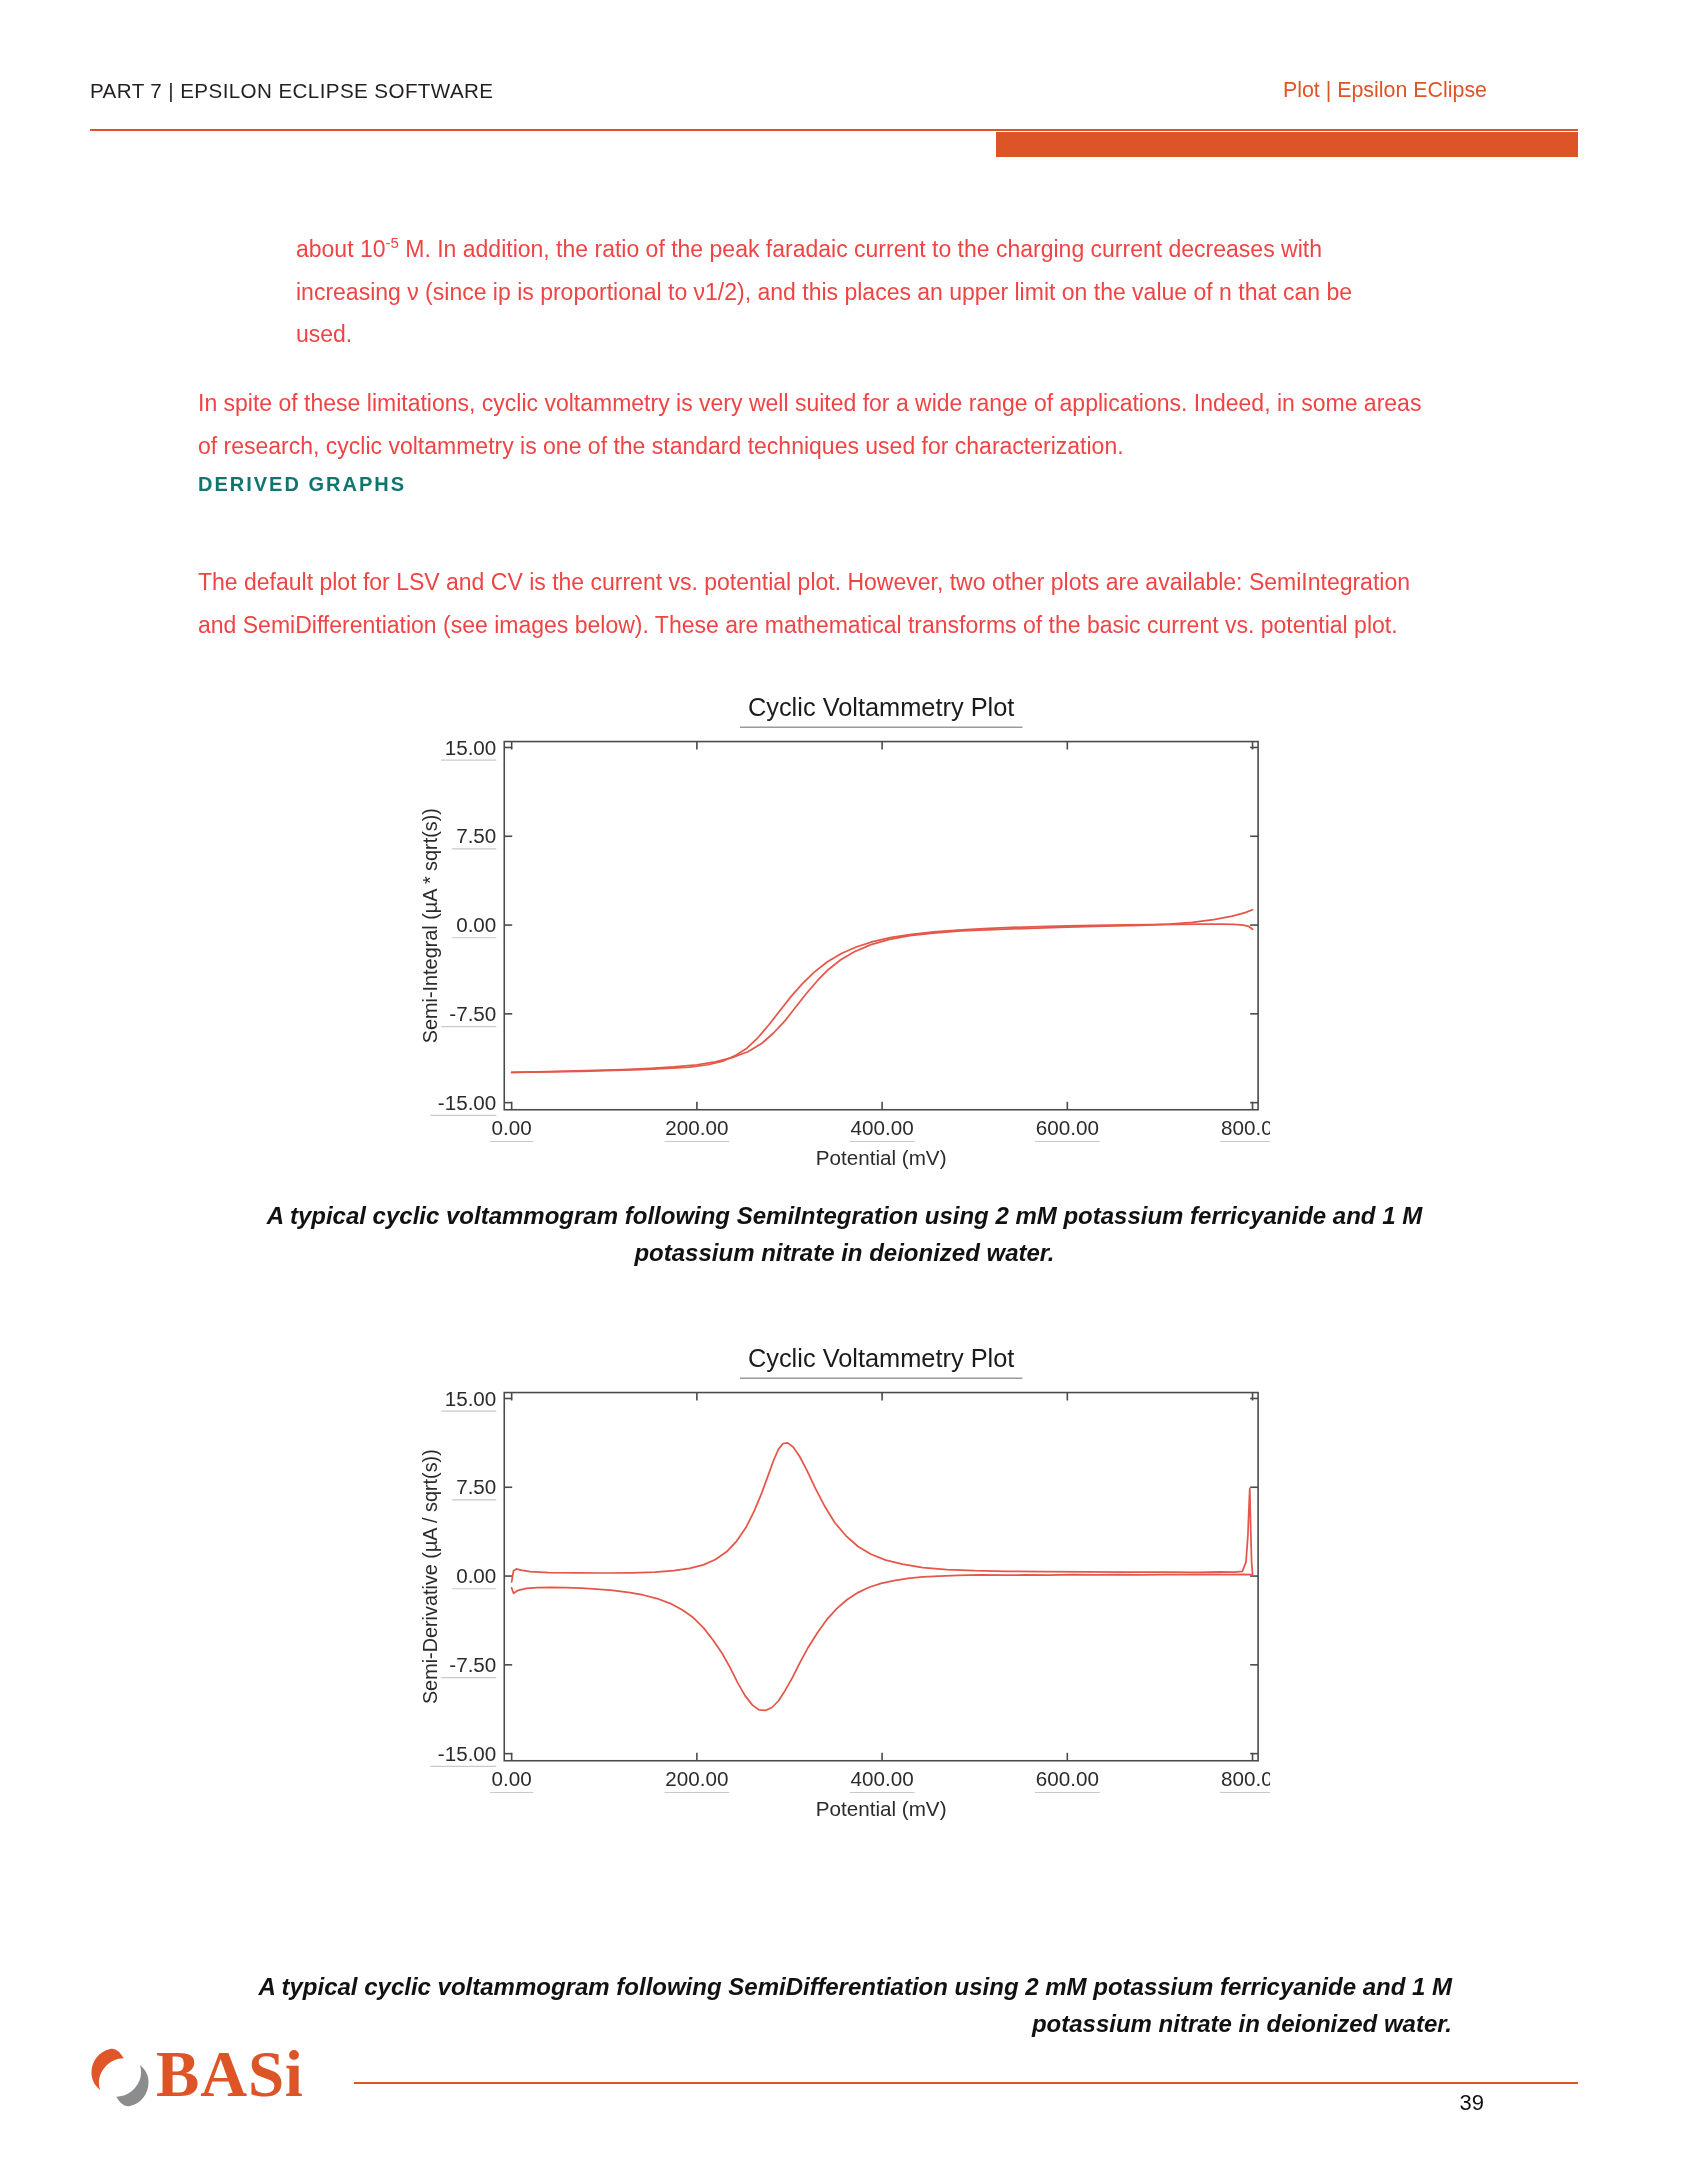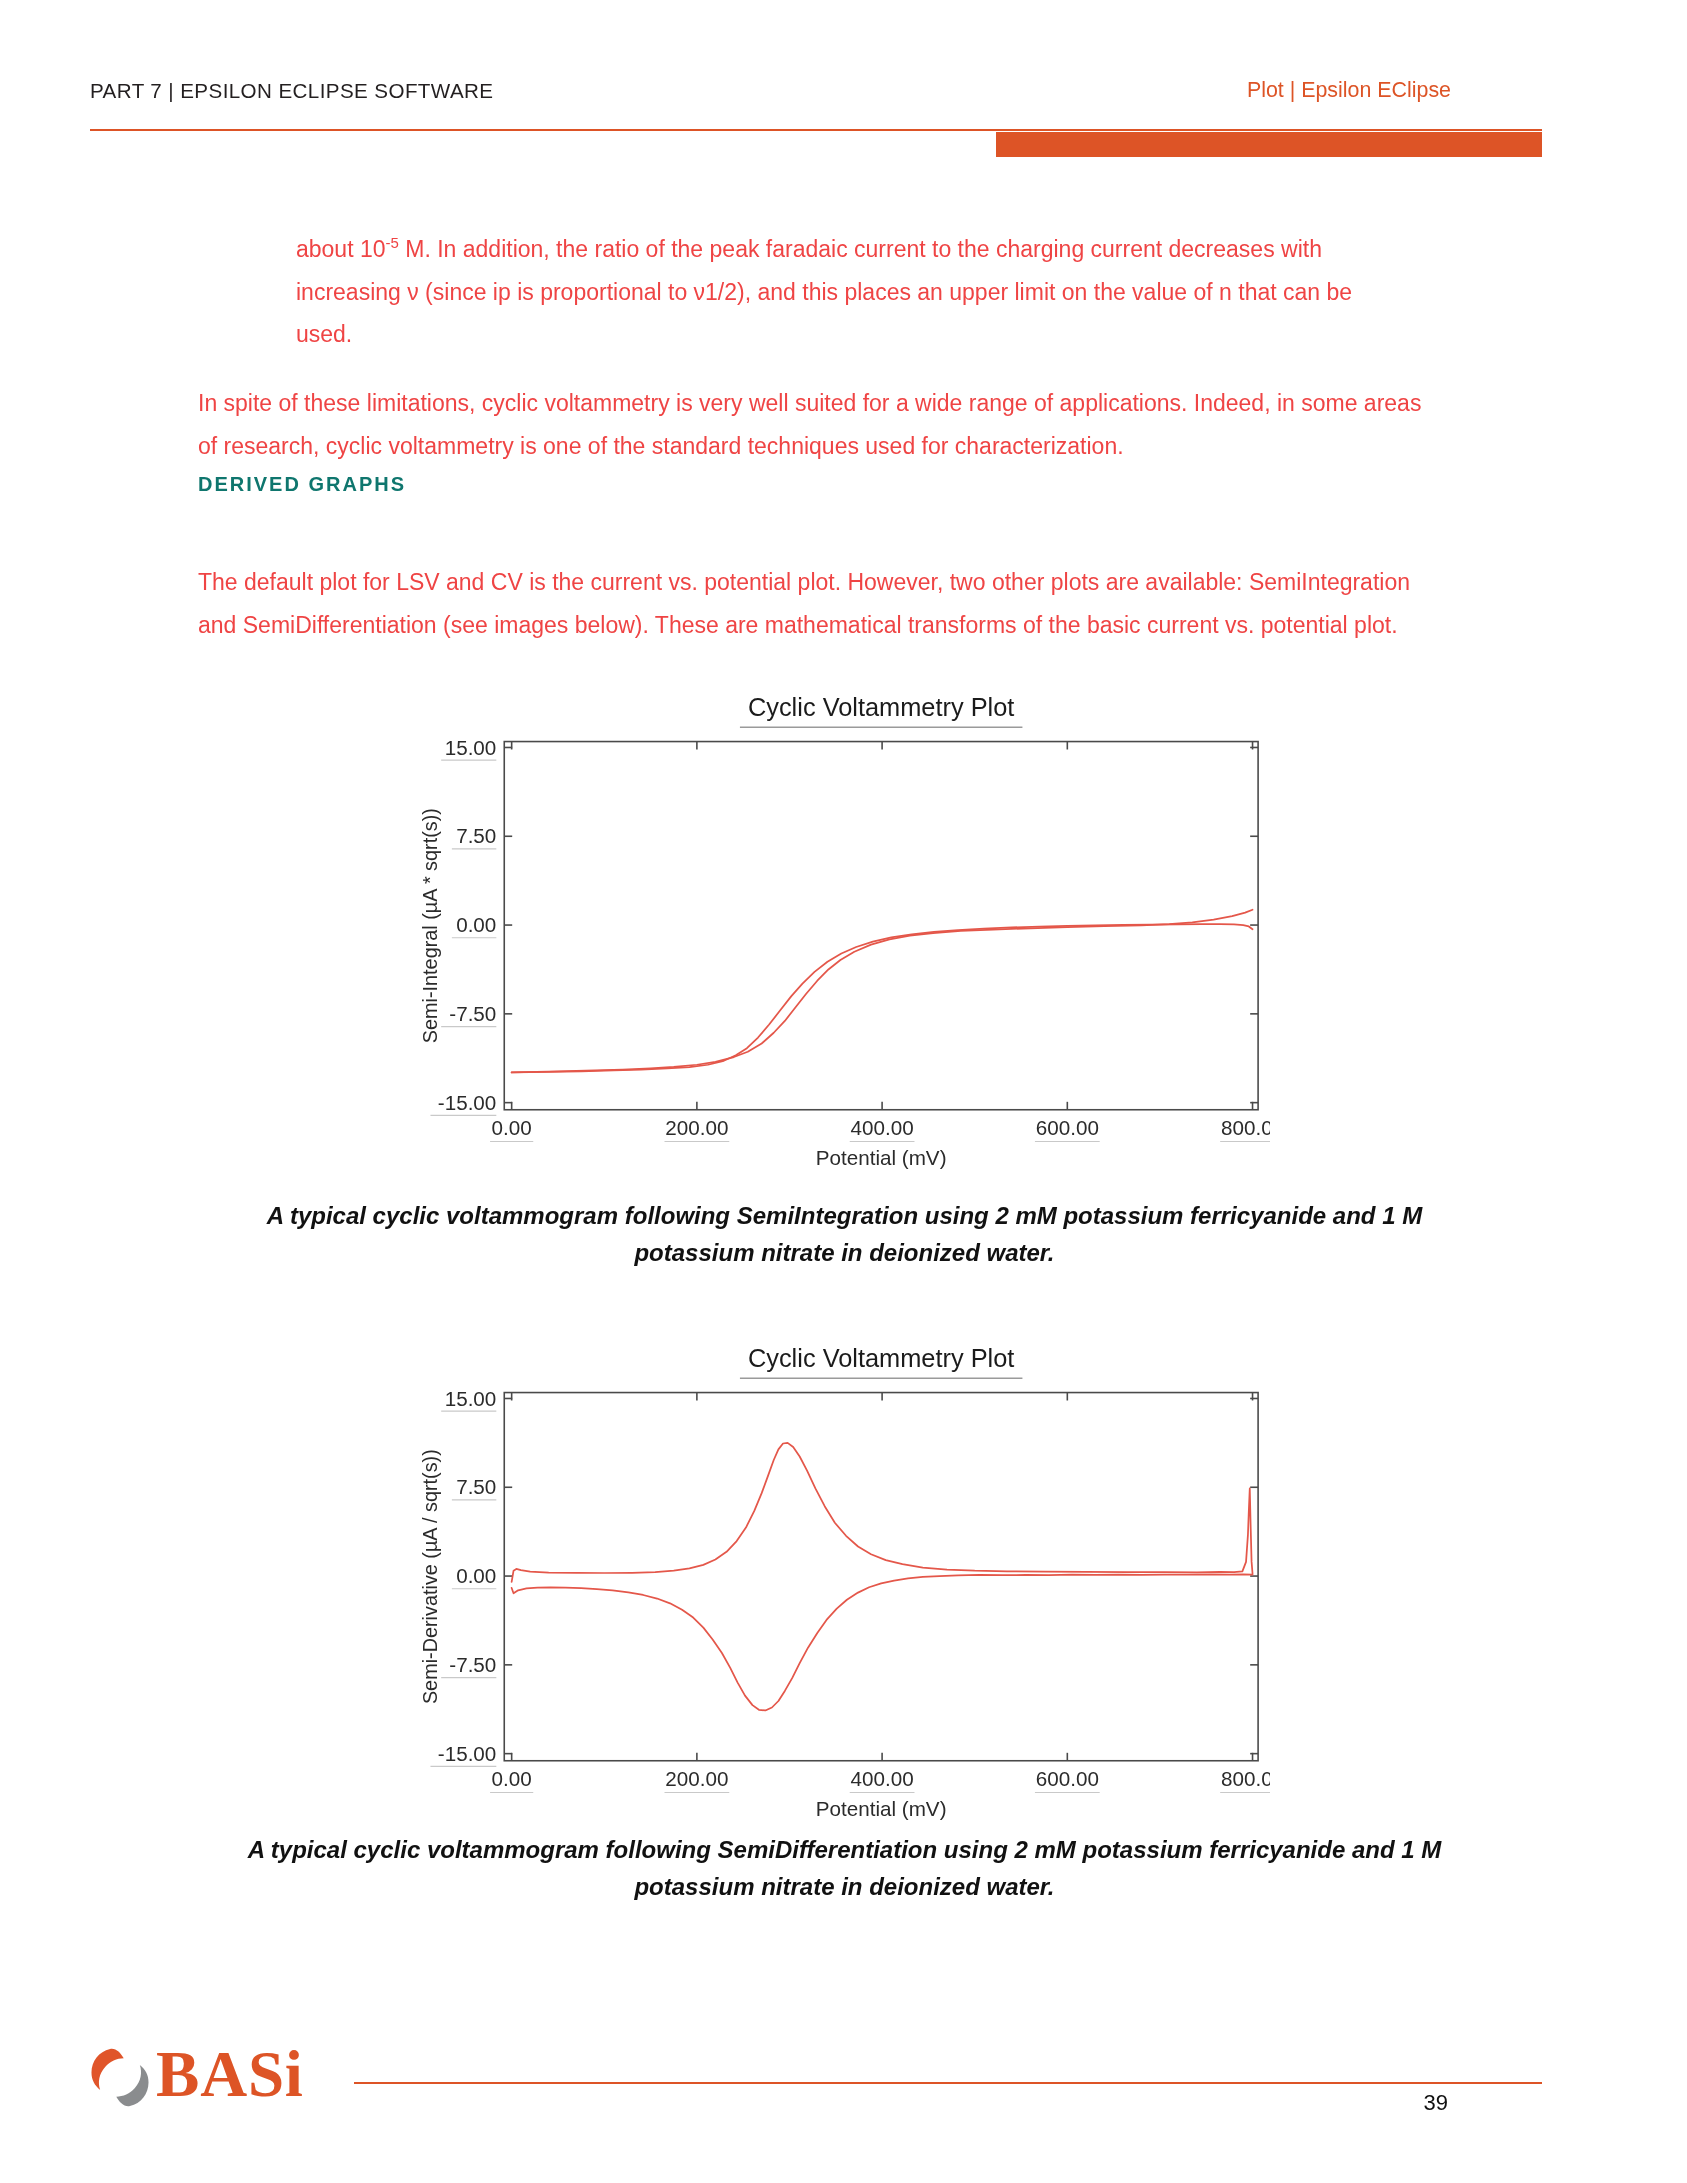--- a/index.html
+++ b/index.html
@@ -3,20 +3,21 @@
 <meta charset="utf-8">
 <style>
   html,body{margin:0;padding:0;background:#ffffff;}
   #page{
     position:relative;
     width:1542px;height:2183px;
     background:#ffffff;
     font-family:"Liberation Sans", sans-serif;
     color:#1a1a1a;
     overflow:hidden;
+    padding-left:36px;
   }
   
   .hdr-left{
     position:absolute;left:90px;top:79px;
     font-size:20.6px;letter-spacing:0.4px;color:#231f20;
   }
   .hdr-right{
     position:absolute;right:91px;top:78px;
     font-size:21.4px;color:#dd5426;
   }
@@ -50,21 +51,21 @@
   .chart2{left:413px;top:1337px;}
   .chart svg{width:100%;height:100%;display:block;}
   
   .caption{
     position:absolute;left:237px;width:1215px;
     text-align:center;
     font-size:24px;font-weight:bold;font-style:italic;
     line-height:1.55;color:#111111;
   }
   .cap1{top:1197px;font-style:italic;}
-  .cap2{top:1831px;}
+  .cap2{top:1968px;text-align:right;}
   
   .logo-icon{position:absolute;left:89px;top:2045px;width:62px;height:65px;}
   .logo-text{
     position:absolute;left:156px;top:2037px;
     font-family:"Liberation Serif", serif;
     font-size:65px;font-weight:bold;color:#dd5426;
     letter-spacing:0.8px;
   }
   .footer-rule{
     position:absolute;left:354px;top:2082px;width:1236px;height:2.4px;

